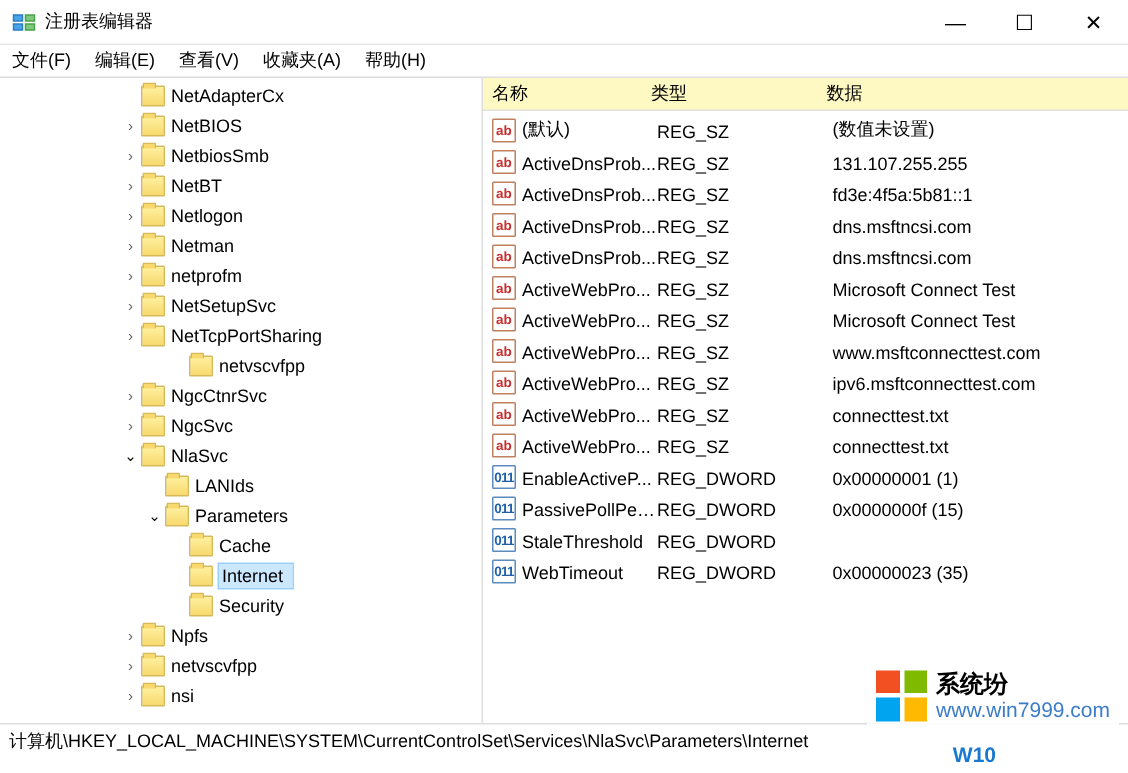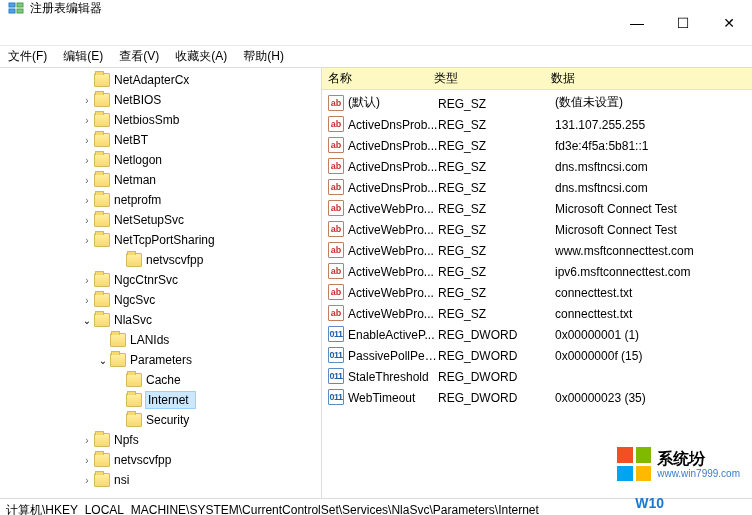--- a/index.html
+++ b/index.html
@@ -7,22 +7,23 @@
       font-family: "Microsoft YaHei", "Segoe UI", Tahoma, sans-serif;
       font-size: 12px;
       color: #000;
       background: #fff;
       width: 752px;
       height: 515px;
       overflow: hidden;
       position: relative;
     }
     .titlebar {
-      height: 46px;
-      display: flex;
+      height: 30px;
+      display: flex;
+      align-items: center;
       padding: 0 0 0 8px;
       border-bottom: 1px solid #e8e8e8;
       background: #fff;
     }
     .titlebar .app-icon {
       width: 16px; height: 16px;
       margin-right: 6px;
       display: inline-flex;
     }
     .titlebar .title-text { flex: 1; font-size: 12px; }
@@ -162,21 +163,21 @@
       display:grid;
       grid-template-columns: 1fr 1fr;
       grid-template-rows: 1fr 1fr;
       gap:3px;
     }
     .ms-logo div:nth-child(1){background:#f25022;}
     .ms-logo div:nth-child(2){background:#7fba00;}
     .ms-logo div:nth-child(3){background:#00a4ef;}
     .ms-logo div:nth-child(4){background:#ffb900;}
     .wm-text { font-size:16px; font-weight:600;}
-    .wm-sub { font-size:10px; color:#3a7cc7; display:block; margin-top:-2px;}
+    .wm-sub { font-size:14px; color:#3a7cc7; display:block; margin-top:-2px;}
     .win-badge {
       position:absolute;
       right: 88px;
       bottom: 4px;
       color:#1b78d0;
       font-weight:bold;
       font-size:14px;
       font-family: "Segoe UI", sans-serif;
     }
     

